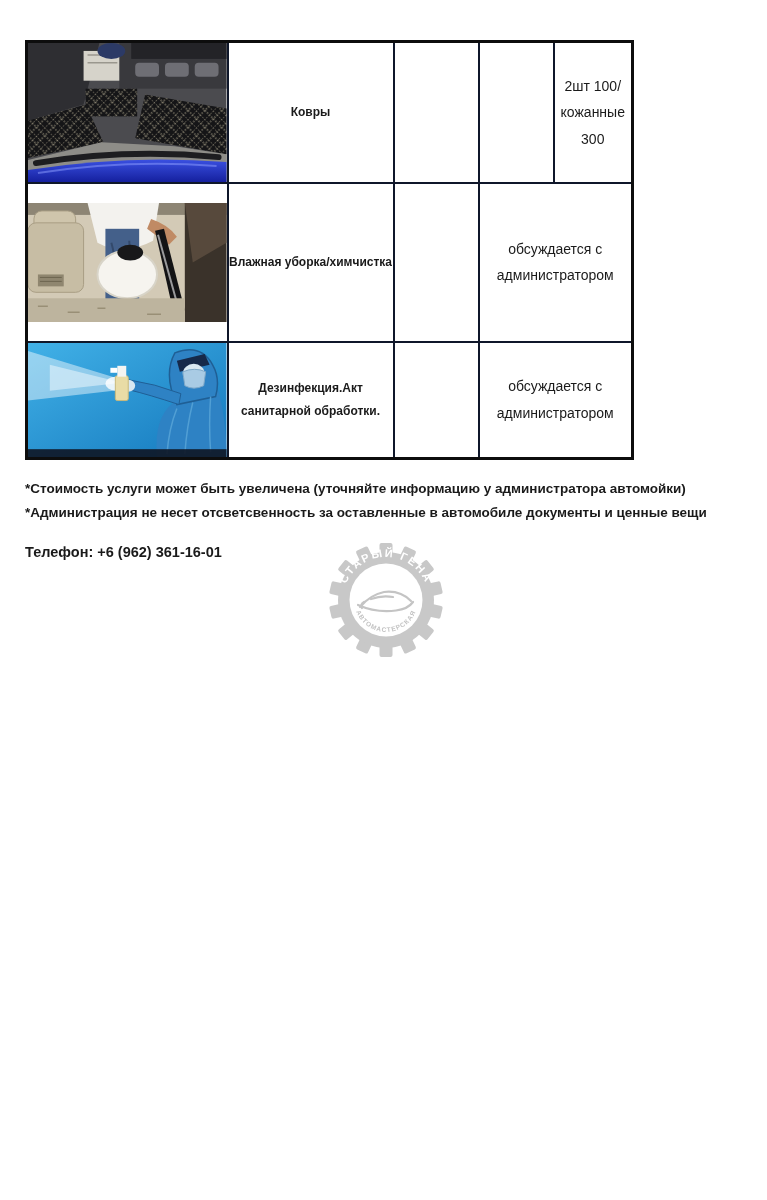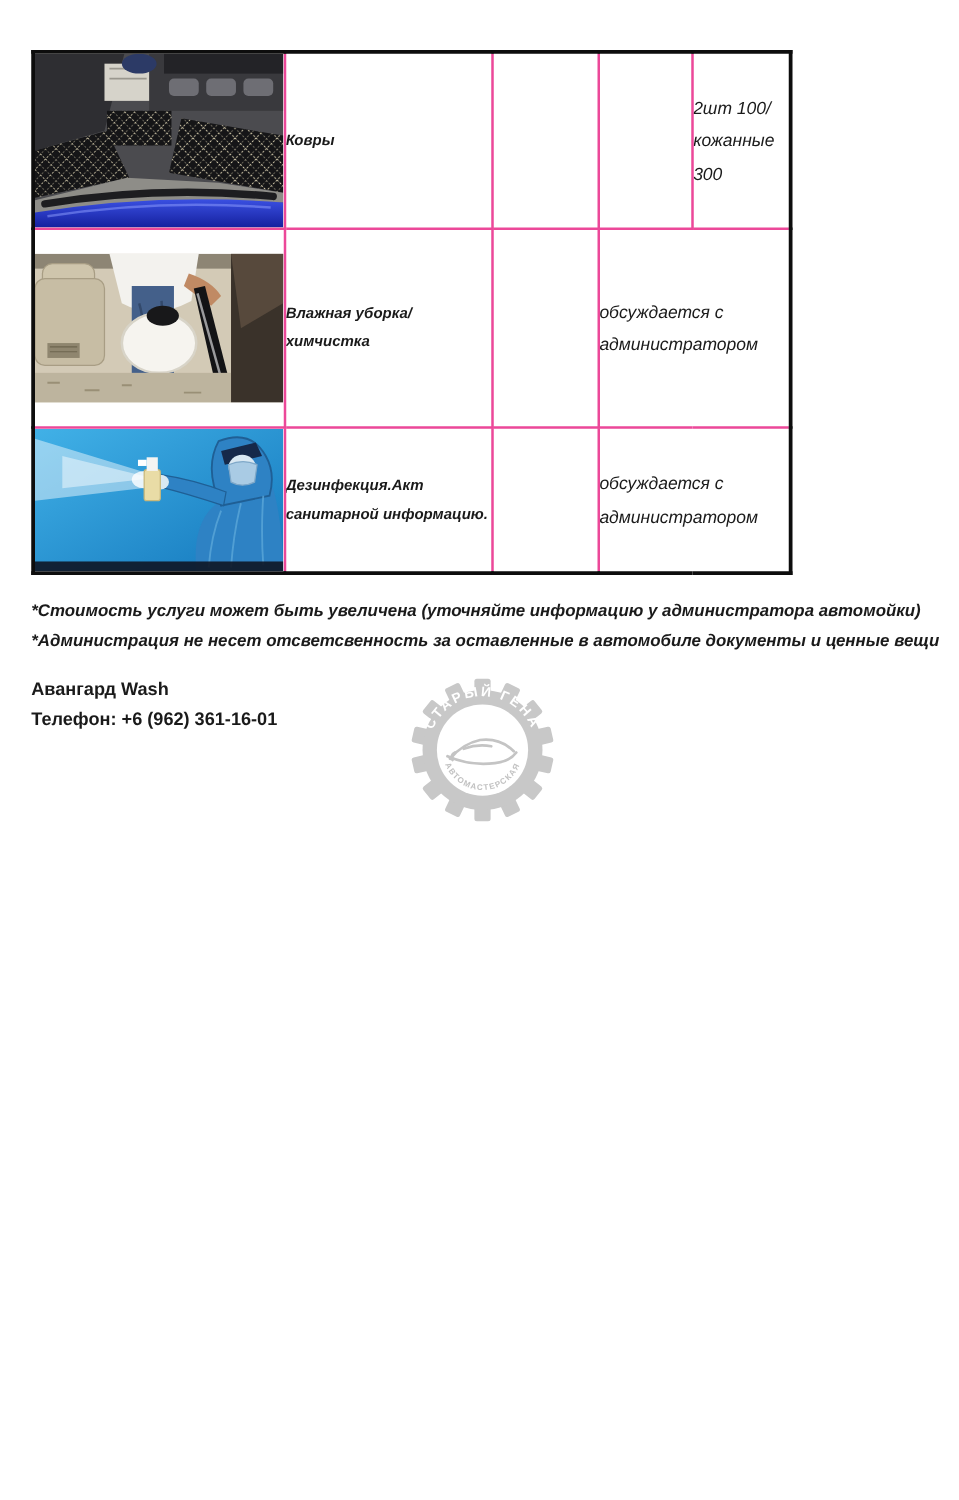--- a/index.html
+++ b/index.html
@@ -14,25 +14,25 @@
   }
   .content { position: relative; z-index: 1; padding: 40px 0 0 25px; }
 
   table.services {
     border-collapse: collapse;
     table-layout: fixed;
     width: 606px;
     border: 3px solid #0d0d0d;
   }
   table.services td {
-    border: 2px solid #ec4899;
+    border: 2px solid #0f172a;
     vertical-align: middle;
+    text-align: center;
     padding: 0;
     overflow: hidden;
-    font-style: italic;
   }
   td.img-cell { padding: 3px; }
   td.img-cell svg { display: block; width: 100%; height: 100%; }
   td.name-cell {
     font-weight: bold;
     font-size: 12px;
     line-height: 1.95;
     padding: 0 6px;
   }
   td.price-cell {
@@ -42,21 +42,20 @@
     padding: 0 4px;
   }
 
   .notes { margin-top: 20px; }
   .notes p {
     margin: 0 0 6px 0;
     font-weight: bold;
     font-size: 13.5px;
     line-height: 1.3;
     white-space: nowrap;
-    font-style: italic;
   }
 
   .footer { margin-top: 22px; position: relative; z-index: 2; }
   .footer p {
     margin: 0 0 6px 0;
     font-weight: bold;
     font-size: 14.5px;
     line-height: 1.25;
     white-space: nowrap;
   }
@@ -213,32 +212,31 @@
               <ellipse cx="167" cy="31" rx="11" ry="10" fill="#d9e8f2"></ellipse>
               <path d="M156 29 Q168 24 179 29 L177 43 Q167 48 158 43 Z" fill="#a9cbe4" stroke="#7fa8c8"></path>
               <path d="M152 62 Q122 52 101 47 L101 37 Q128 41 154 51 Z" fill="#2e82c4" stroke="#1f5f95" stroke-width="1"></path>
               <ellipse cx="101" cy="43" rx="7" ry="6" fill="#d9e8f2"></ellipse>
               <rect x="88" y="33" width="13" height="25" rx="2" fill="#e9dca6" stroke="#c9b87a"></rect>
               <rect x="90" y="23" width="9" height="11" fill="#f4f4f2"></rect>
               <rect x="83" y="25" width="7" height="5" fill="#ffffff"></rect>
               <rect x="0" y="107" width="200" height="8" fill="#0e1524" opacity="0.9"></rect>
             </svg>
           </td>
-          <td class="name-cell">Дезинфекция.Акт санитарной информацию.</td>
+          <td class="name-cell">Дезинфекция.Акт санитарной обработки.</td>
           <td></td>
           <td class="price-cell" colspan="2">обсуждается с администратором</td>
         </tr>
 
       </tbody>
     </table>
 
     <div class="notes">
       <p>*Стоимость услуги может быть увеличена (уточняйте информацию у администратора автомойки)</p>
       <p>*Администрация не несет отсветсвенность за оставленные в автомобиле документы и ценные вещи</p>
     </div>
 
     <div class="footer">
-      <p>Авангард Wash</p>
       <p>Телефон: +6 (962) 361-16-01</p>
     </div>
 
   </div>
 </div>
 
 </body></html>

